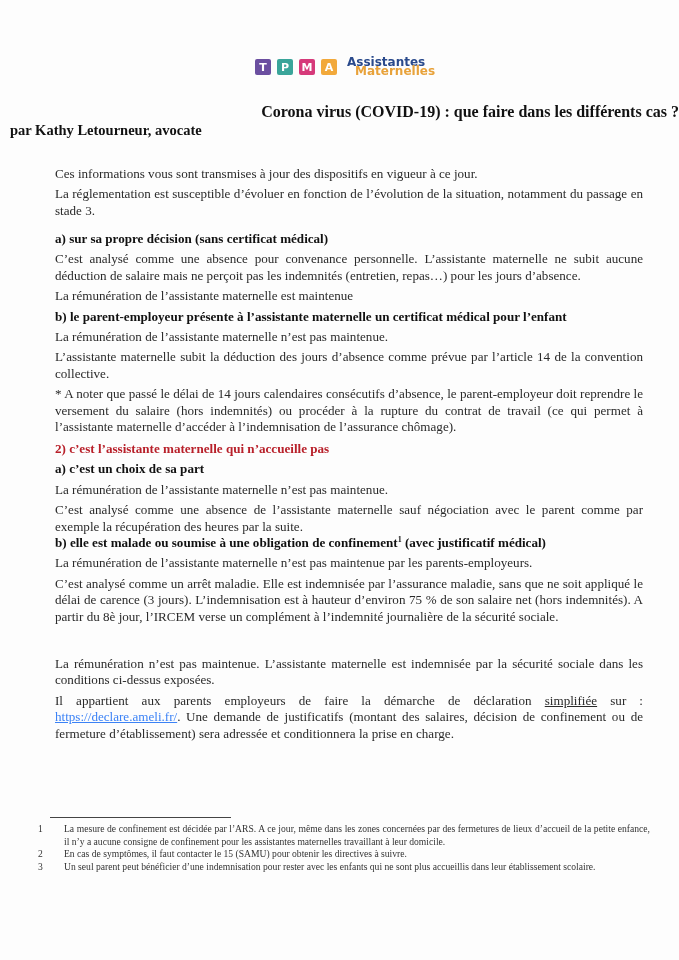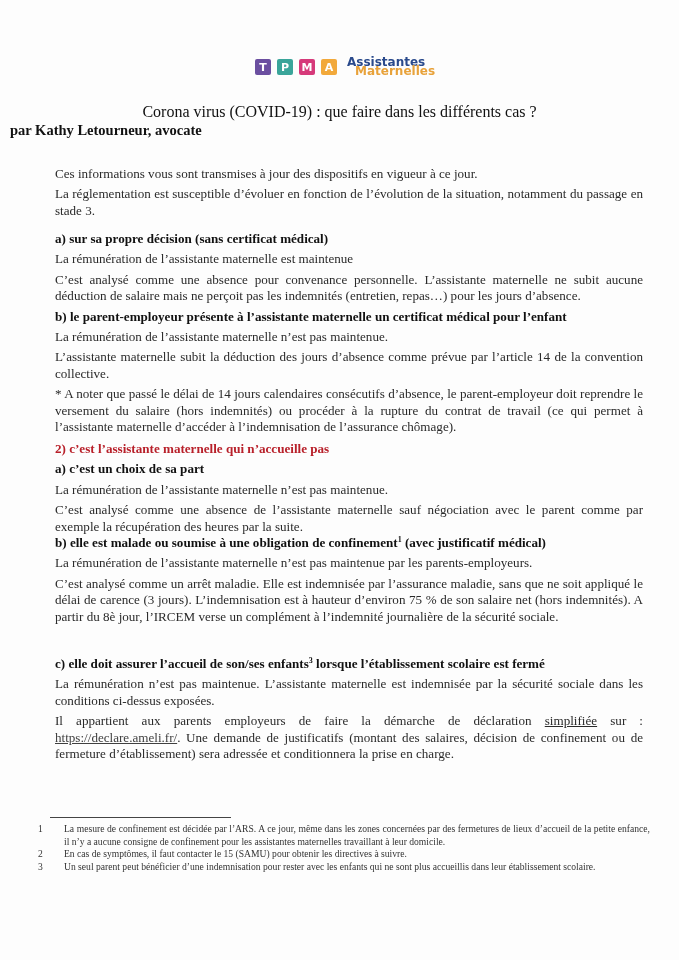--- a/index.html
+++ b/index.html
@@ -5,27 +5,27 @@
   html, body { margin:0; padding:0; background:#ffffff; }
   body { width:679px; height:960px; position:relative; overflow:hidden;
          font-family:"Liberation Serif","DejaVu Serif",serif; color:#2a2a2a; }
   .page { position:absolute; left:0; top:0; width:679px; height:960px; background:#fdfdfd; }
   .logo { position:absolute; top:58px; left:255px; display:flex; align-items:center; gap:6px; }
   .tile { width:16px; height:16px; color:#fff; font-family:"DejaVu Sans",sans-serif; font-weight:bold;
           font-size:11px; display:flex; align-items:center; justify-content:center; border-radius:2px; }
   .assist { display:flex; flex-direction:column; line-height:9px; margin-left:4px; font-family:"DejaVu Sans",sans-serif; font-weight:bold; }
   .assist .a1 { color:#2a4a8c; font-size:12px; }
   .assist .a2 { color:#e8a23a; font-size:12px; margin-left:8px; }
-  .title { position:absolute; top:103px; left:0; width:679px; text-align:center; font-weight:normal; font-size:16px; color:#111; }
+  .title { position:absolute; top:103px; left:0; width:679px; text-align:right; font-weight:bold; font-size:16px; color:#111; }
   .subtitle { position:absolute; top:122px; left:0; width:679px; text-align:left; font-weight:bold; font-size:14.5px; color:#111; padding-left:10px; box-sizing:border-box; }
   .body { position:absolute; left:51px; width:596px; font-size:13.1px; line-height:16.4px; text-align:justify; }
   .p { margin:4px; }
   .red { color:#b8202a; font-weight:bold; }
   .bold { font-weight:bold; color:#111; }
-  .link { color:#404040; text-decoration:underline; }
+  .link { color:#3b82f6; text-decoration:underline; }
   .u { text-decoration:underline; }
   sup { font-size:8px; line-height:0; }
   .footrule { position:absolute; left:50px; top:817px; width:181px; border-top:1px solid #444; }
   .footnotes { position:absolute; left:38px; top:823px; width:612px; font-size:9.6px; line-height:12.6px; color:#333; }
   .fn { display:flex; text-align:justify; }
   .fn .num { width:26px; flex-shrink:0; }
   .fn .txt { flex:1; }
 </style>
 </head>
 <body>
@@ -46,43 +46,42 @@
   <div class="title">Corona virus (COVID-19) : que faire dans les différents cas ?</div>
   <div class="subtitle">par Kathy Letourneur, avocate</div>
 
   <div class="body" style="top:162px;">
     <p class="p">Ces informations vous sont transmises à jour des dispositifs en vigueur à ce jour.</p>
     <p class="p">La réglementation est susceptible d’évoluer en fonction de l’évolution de la situation, notamment du passage en stade 3.</p>
   </div>
 
   <div class="body" style="top:227px;">
     <p class="p bold">a) sur sa propre décision (sans certificat médical)</p>
+    <p class="p">C’est analysé comme une absence pour convenance personnelle. L’assistante maternelle ne subit aucune déduction de salaire mais ne perçoit pas les indemnités (entretien, repas…) pour les jours d’absence.</p>
     <p class="p">La rémunération de l’assistante maternelle est maintenue</p>
-    <p class="p">C’est analysé comme une absence pour convenance personnelle. L’assistante maternelle ne subit aucune déduction de salaire mais ne perçoit pas les indemnités (entretien, repas…) pour les jours d’absence.</p>
     <p class="p bold">b) le parent-employeur présente à l’assistante maternelle un certificat médical pour l’enfant</p>
     <p class="p">La rémunération de l’assistante maternelle n’est pas maintenue.</p>
     <p class="p">L’assistante maternelle subit la déduction des jours d’absence comme prévue par l’article 14 de la convention collective.</p>
     <p class="p">* A noter que passé le délai de 14 jours calendaires consécutifs d’absence, le parent-employeur doit reprendre le versement du salaire (hors indemnités) ou procéder à la rupture du contrat de travail (ce qui permet à l’assistante maternelle d’accéder à l’indemnisation de l’assurance chômage).</p>
   </div>
 
   <div class="body" style="top:437px;">
     <p class="p red">2) c’est l’assistante maternelle qui n’accueille pas</p>
     <p class="p bold">a) c’est un choix de sa part</p>
     <p class="p">La rémunération de l’assistante maternelle n’est pas maintenue.</p>
     <p class="p">C’est analysé comme une absence de l’assistante maternelle sauf négociation avec le parent comme par exemple la récupération des heures par la suite.</p>
   </div>
 
   <div class="body" style="top:531px;">
     <p class="p bold"><span>b) elle est malade ou soumise à une obligation de confinement</span><sup>1</sup><span> (avec justificatif médical)</span></p>
     <p class="p">La rémunération de l’assistante maternelle n’est pas maintenue par les parents-employeurs.</p>
     <p class="p">C’est analysé comme un arrêt maladie. Elle est indemnisée par l’assurance maladie, sans que ne soit appliqué le délai de carence (3 jours). L’indemnisation est à hauteur d’environ 75 % de son salaire net (hors indemnités). A partir du 8è jour, l’IRCEM verse un complément à l’indemnité journalière de la sécurité sociale.</p>
   </div>
 
   <div class="body" style="top:652px;">
-    <p class="p bold"><span>c) elle doit assurer l’accueil de son/ses enfants</span><sup>3</sup><span> lorsque l’établissement scolaire est fermé</span></p>
     <p class="p">La rémunération n’est pas maintenue. L’assistante maternelle est indemnisée par la sécurité sociale dans les conditions ci-dessus exposées.</p>
     <p class="p"><span>Il appartient aux parents employeurs de faire la démarche de déclaration </span><span class="u">simplifiée</span><span> sur : </span><a class="link">https://declare.ameli.fr/</a><span>. Une demande de justificatifs (montant des salaires, décision de confinement ou de fermeture d’établissement) sera adressée et conditionnera la prise en charge.</span></p>
   </div>
 
   <div class="footrule"></div>
 
   <div class="footnotes">
     <div class="fn">
       <span class="num">1</span>
       <span class="txt">La mesure de confinement est décidée par l’ARS. A ce jour, même dans les zones concernées par des fermetures de lieux d’accueil de la petite enfance, il n’y a aucune consigne de confinement pour les assistantes maternelles travaillant à leur domicile.</span>

